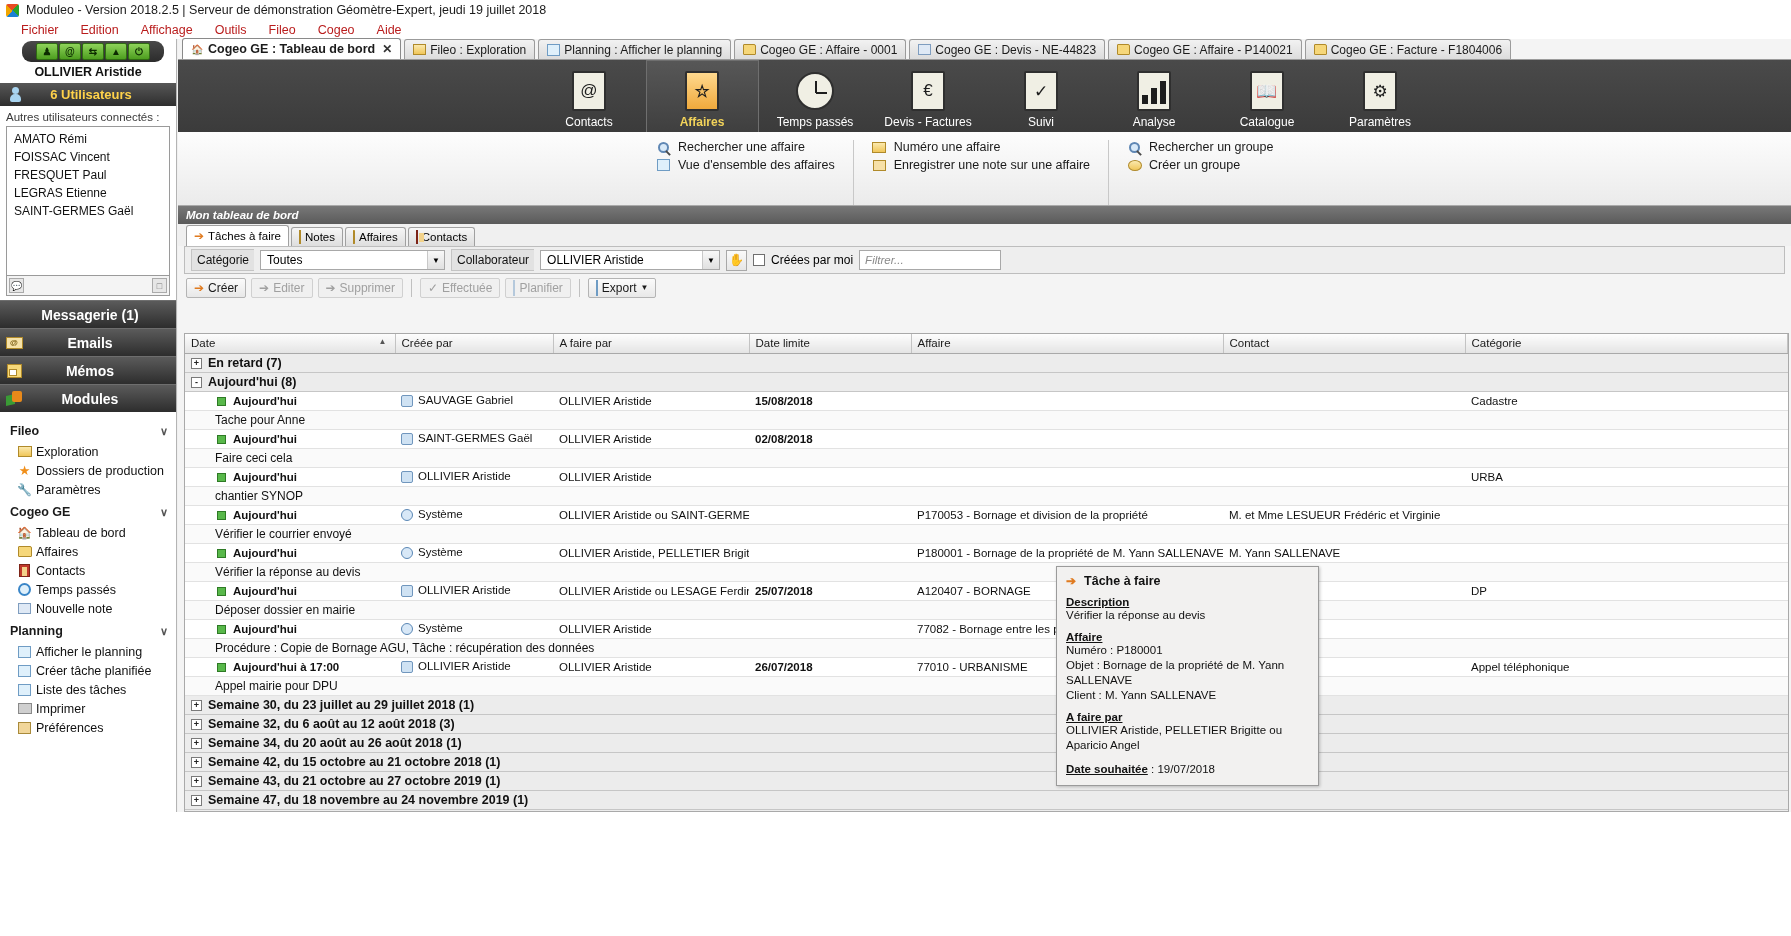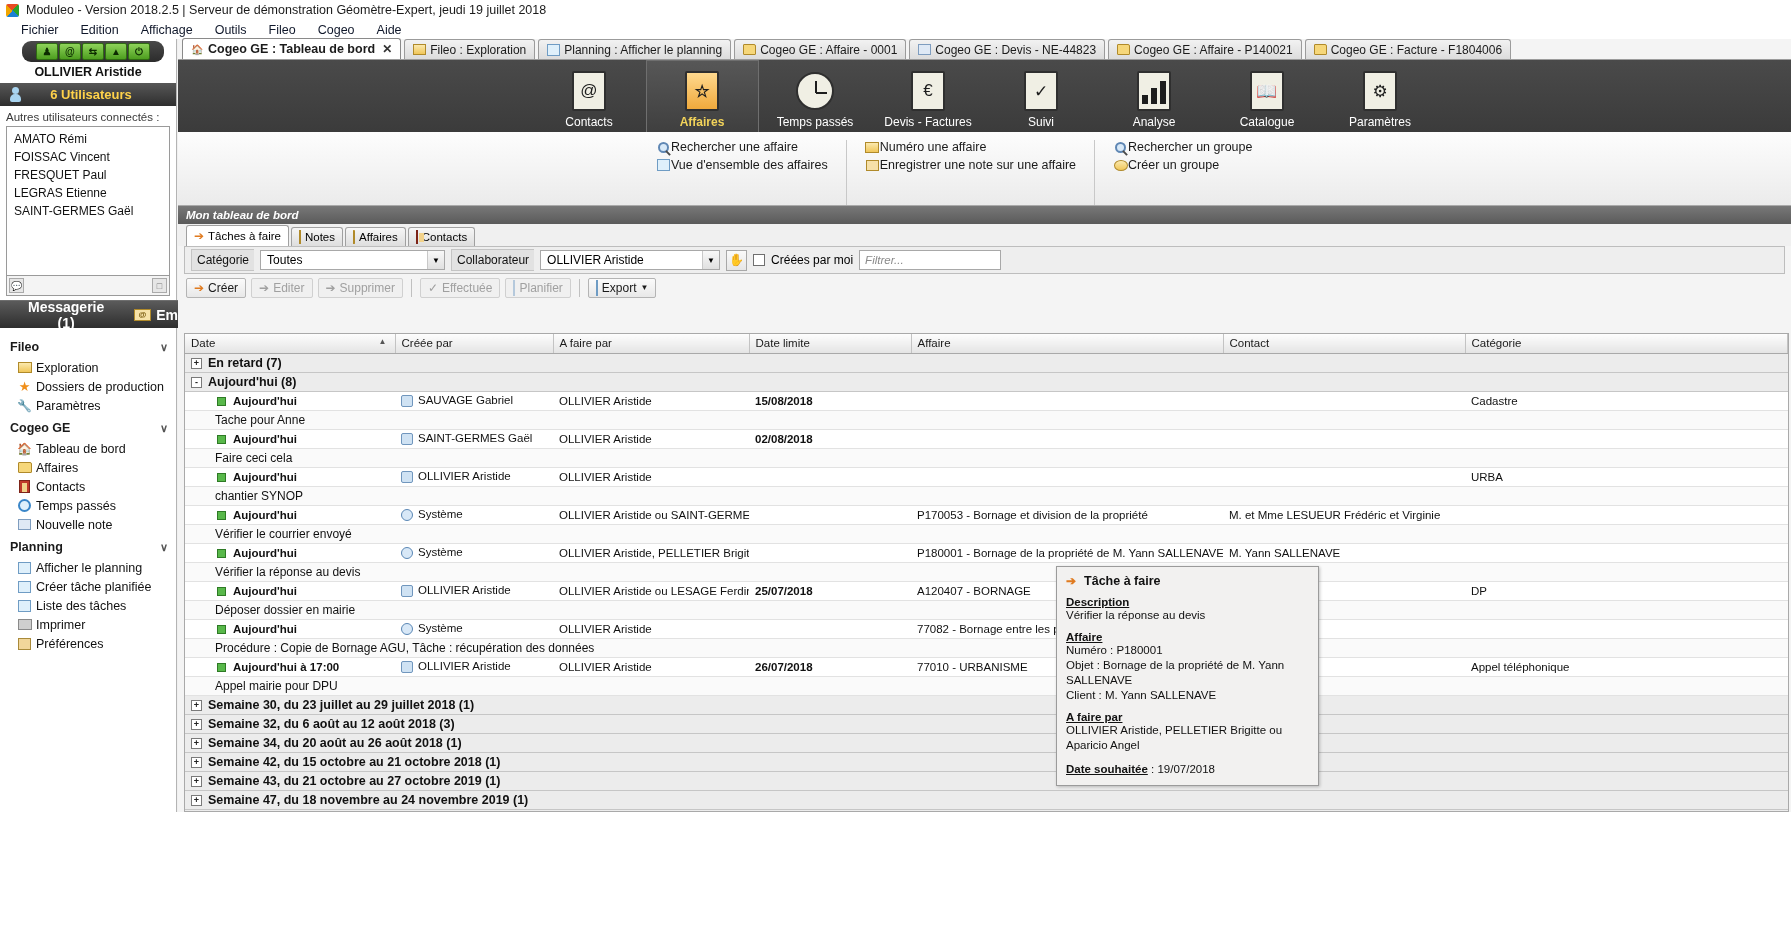--- a/index.html
+++ b/index.html
@@ -21,21 +21,21 @@
   }
   .win-logo {
     width:13px;height:13px;margin-right:7px;border-radius:2px;
     background: conic-gradient(from 220deg, #f0a500 0 25%, #e84c22 0 50%, #29a329 0 75%, #1a7fd4 0 100%);
     flex:none;
   }
 
   
   .menubar {
     height:19px; background:#ffffff; display:flex; align-items:center;
-    padding-left:10px; font-size:12.5px; color:#0f172a;
+    padding-left:10px; font-size:12.5px; color:#b91c1c;
   }
   .menubar .mi { padding:0 11px; cursor:default; }
 
   
   .sidebar {
     position:absolute; left:0; top:39px; width:177px; bottom:0;
     background:#ffffff; border-right:1px solid #b4b4b4;
     display:flex; flex-direction:column;
   }
   .user-toolbar {
@@ -74,21 +74,21 @@
     margin:0 6px;border:1px solid #9a9a9a;background:#fff;
     height:150px;overflow:hidden;padding:3px 0 0 0;
   }
   .users-list li{list-style:none;padding:2px 0 2px 7px;font-size:12px;color:#111;}
   .users-foot{
     margin:0 6px 4px 6px;border:1px solid #9a9a9a;border-top:none;background:#f4f4f4;
     height:20px;display:flex;justify-content:space-between;align-items:center;padding:0 2px;
   }
   .sq-btn{width:15px;height:15px;border:1px solid #aaa;background:#e6e6e6;display:flex;align-items:center;justify-content:center;font-size:9px;color:#777;}
 
-  .big-nav{display:flex;flex-direction:row;}
+  .big-nav{display:flex;flex-direction:column;}
   .bignav-item{
     height:28px;background:linear-gradient(#5b5b5b,#2d2d2d);
     border-top:1px solid #6e6e6e;
     display:flex;align-items:center;color:#fff;font-weight:bold;font-size:14px;
   }
   .bignav-item .bn-icon{width:28px;display:flex;align-items:center;justify-content:center;flex:none;}
   .bignav-item .bn-label{flex:1;text-align:center;padding-right:24px;}
   .ico-env{width:17px;height:12px;background:#f6e2a8;border:1px solid #b08a2a;position:relative;font-size:8px;display:flex;align-items:center;justify-content:center;color:#6d4e00;font-weight:bold;}
   .ico-memo{width:15px;height:14px;background:#f7d97a;border:1px solid #b08a2a;position:relative;}
   .ico-memo:after{content:"";position:absolute;left:1px;bottom:1px;width:6px;height:5px;border:1px solid #b08a2a;background:#fff;}
@@ -148,21 +148,21 @@
   .circ:after{content:"";position:absolute;left:18px;top:18px;width:11px;height:2px;background:#1d1d1d;}
   .bars{display:flex;align-items:flex-end;gap:3px;height:26px;}
   .bars i{display:block;width:6px;background:#1d1d1d;}
 
   
   .quick{height:74px;background:linear-gradient(#fdfdfd,#ebebeb);border-bottom:1px solid #aaa;
          display:flex;padding:8px 0 0 0;}
   .qspace{flex:none;}
   .qcol{padding:0 18px;display:flex;flex-direction:column;gap:4px;}
   .qcol + .qcol{border-left:1px solid #c8c8c8;}
-  .qlink{display:flex;align-items:center;font-size:12.5px;color:#1a1a1a;}
+  .qlink{display:flex;align-items:center;gap:7px;font-size:12.5px;color:#1a1a1a;}
   .q-ico{width:15px;height:14px;flex:none;display:flex;align-items:center;justify-content:center;font-size:11px;}
   .mag{width:11px;height:11px;border:2px solid #5f87b4;border-radius:50%;position:relative;background:#d8e9f8;}
   .mag:after{content:"";position:absolute;right:-4px;bottom:-3px;width:6px;height:2px;background:#4a4a4a;transform:rotate(45deg);}
 
   
   .panel-head{height:18px;background:linear-gradient(#787878,#5a5a5a);display:flex;align-items:center;
               padding-left:8px;color:#fff;font-weight:bold;font-size:11.5px;font-style:italic;}
 
   
   .inner-tabs{height:22px;background:#f0f0f0;display:flex;align-items:flex-end;padding-left:8px;}

